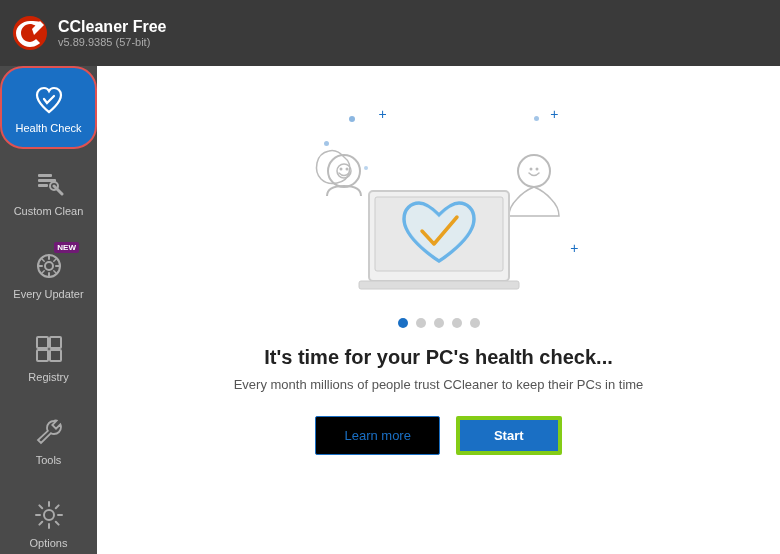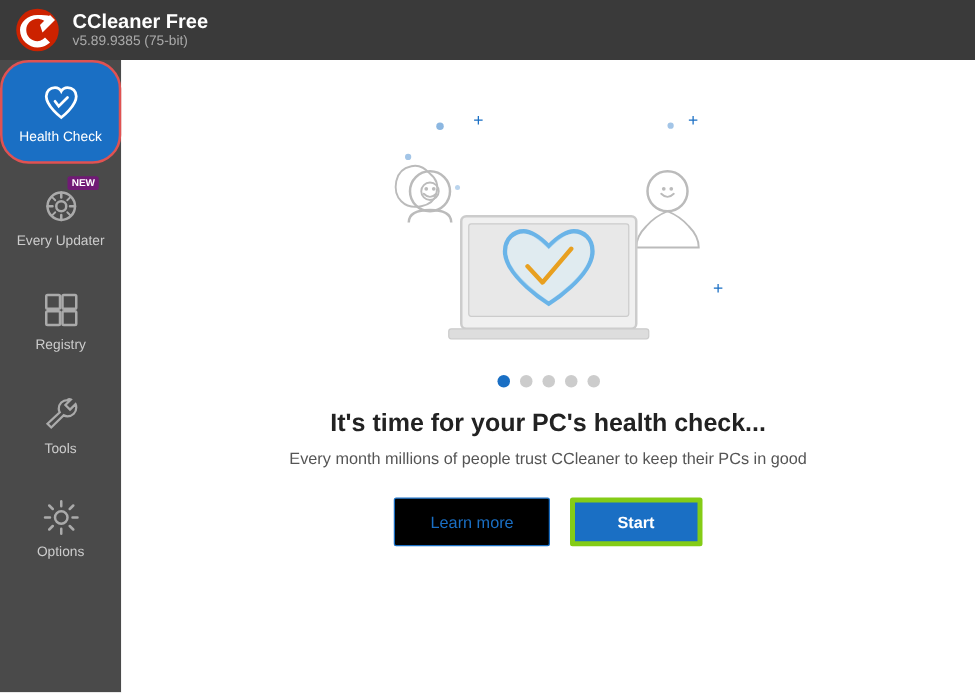--- a/index.html
+++ b/index.html
@@ -1,21 +1,21 @@
 <!DOCTYPE html>
 <html><head>
   <meta charset="utf-8">
   <style>
     * { margin: 0; padding: 0; box-sizing: border-box; }
     body { width: 780px; height: 554px; font-family: 'Segoe UI', Arial, sans-serif; overflow: hidden; display: flex; flex-direction: column; background: #fff; }
 
     
     .title-bar {
       background: #3a3a3a;
-      height: 48px;
+      height: 66px;
       display: flex;
       align-items: center;
       padding: 0 12px;
       gap: 10px;
       flex-shrink: 0;
     }
     .app-logo {
       width: 36px;
       height: 36px;
       flex-shrink: 0;
@@ -181,38 +181,50 @@
 
 <div class="title-bar">
   <svg class="app-logo" viewBox="0 0 36 36">
 
     <circle cx="18" cy="18" r="17" fill="#cc2200"></circle>
     <path d="M18 6 C10 6 4 12 4 18 C4 26 11 32 18 32 C24 32 28 28 28 28 L24 24 C24 24 21 27 18 27 C13 27 9 23 9 18 C9 13 13 9 18 9 C21 9 24 11 24 11 L28 7 C26 6 22 6 18 6 Z" fill="#fff"></path>
     <path d="M20 14 L28 6 L32 10 L22 20 Z" fill="#fff"></path>
   </svg>
   <div class="app-title-block">
     <span class="app-name">CCleaner Free</span>
-    <span class="app-version">v5.89.9385 (75-bit)</span>
+    <span class="app-version">v5.89.9385 (57-bit)</span>
   </div>
 </div>
 
 <div class="main-layout">
 
   <div class="sidebar">
 
     <div class="sidebar-item active">
       <div class="icon-wrap">
         <svg viewBox="0 0 30 30">
           <path d="M15 27 C15 27 3 18 3 10 C3 6 6 3 10 3 C12 3 14 4 15 6 C16 4 18 3 20 3 C24 3 27 6 27 10 C27 18 15 27 15 27 Z" fill="none" stroke="white" stroke-width="2.2"></path>
           <polyline points="10,14 13,18 20,11" fill="none" stroke="white" stroke-width="2.2" stroke-linecap="round"></polyline>
         </svg>
       </div>
       <span>Health Check</span>
     </div>
 
+    <div class="sidebar-item">
+      <div class="icon-wrap">
+        <svg viewBox="0 0 30 30">
+          <rect x="4" y="6" width="14" height="3" rx="1" fill="#aaa"></rect>
+          <rect x="4" y="11" width="18" height="3" rx="1" fill="#aaa"></rect>
+          <rect x="4" y="16" width="10" height="3" rx="1" fill="#aaa"></rect>
+          <path d="M20 18 L28 26" stroke="#aaa" stroke-width="3" stroke-linecap="round"></path>
+          <circle cx="20" cy="18" r="4" fill="none" stroke="#aaa" stroke-width="2"></circle>
+        </svg>
+      </div>
+      <span>Custom Clean</span>
+    </div>
 
     <div class="sidebar-item">
       <span class="new-badge">NEW</span>
       <div class="icon-wrap">
         <svg viewBox="0 0 30 30">
           <circle cx="15" cy="15" r="11" fill="none" stroke="#aaa" stroke-width="2"></circle>
           <circle cx="15" cy="15" r="4" fill="none" stroke="#aaa" stroke-width="2"></circle>
           <path d="M15 4 L15 8 M15 22 L15 26 M4 15 L8 15 M22 15 L26 15" stroke="#aaa" stroke-width="2" stroke-linecap="round"></path>
           <path d="M7.5 7.5 L10.2 10.2 M19.8 19.8 L22.5 22.5 M7.5 22.5 L10.2 19.8 M19.8 10.2 L22.5 7.5" stroke="#aaa" stroke-width="1.5" stroke-linecap="round"></path>
         </svg>
@@ -301,21 +313,21 @@
     <div class="dots">
       <div class="dot active"></div>
       <div class="dot"></div>
       <div class="dot"></div>
       <div class="dot"></div>
       <div class="dot"></div>
     </div>
 
     <div class="headline">It's time for your PC's health check...</div>
 
-    <div class="subtext">Every month millions of people trust CCleaner to keep their PCs in good</div>
+    <div class="subtext">Every month millions of people trust CCleaner to keep their PCs in time</div>
 
     <div class="button-row">
       <button class="btn-learn">Learn more</button>
       <button class="btn-start">Start</button>
     </div>
 
   </div>
 
 </div>
 

